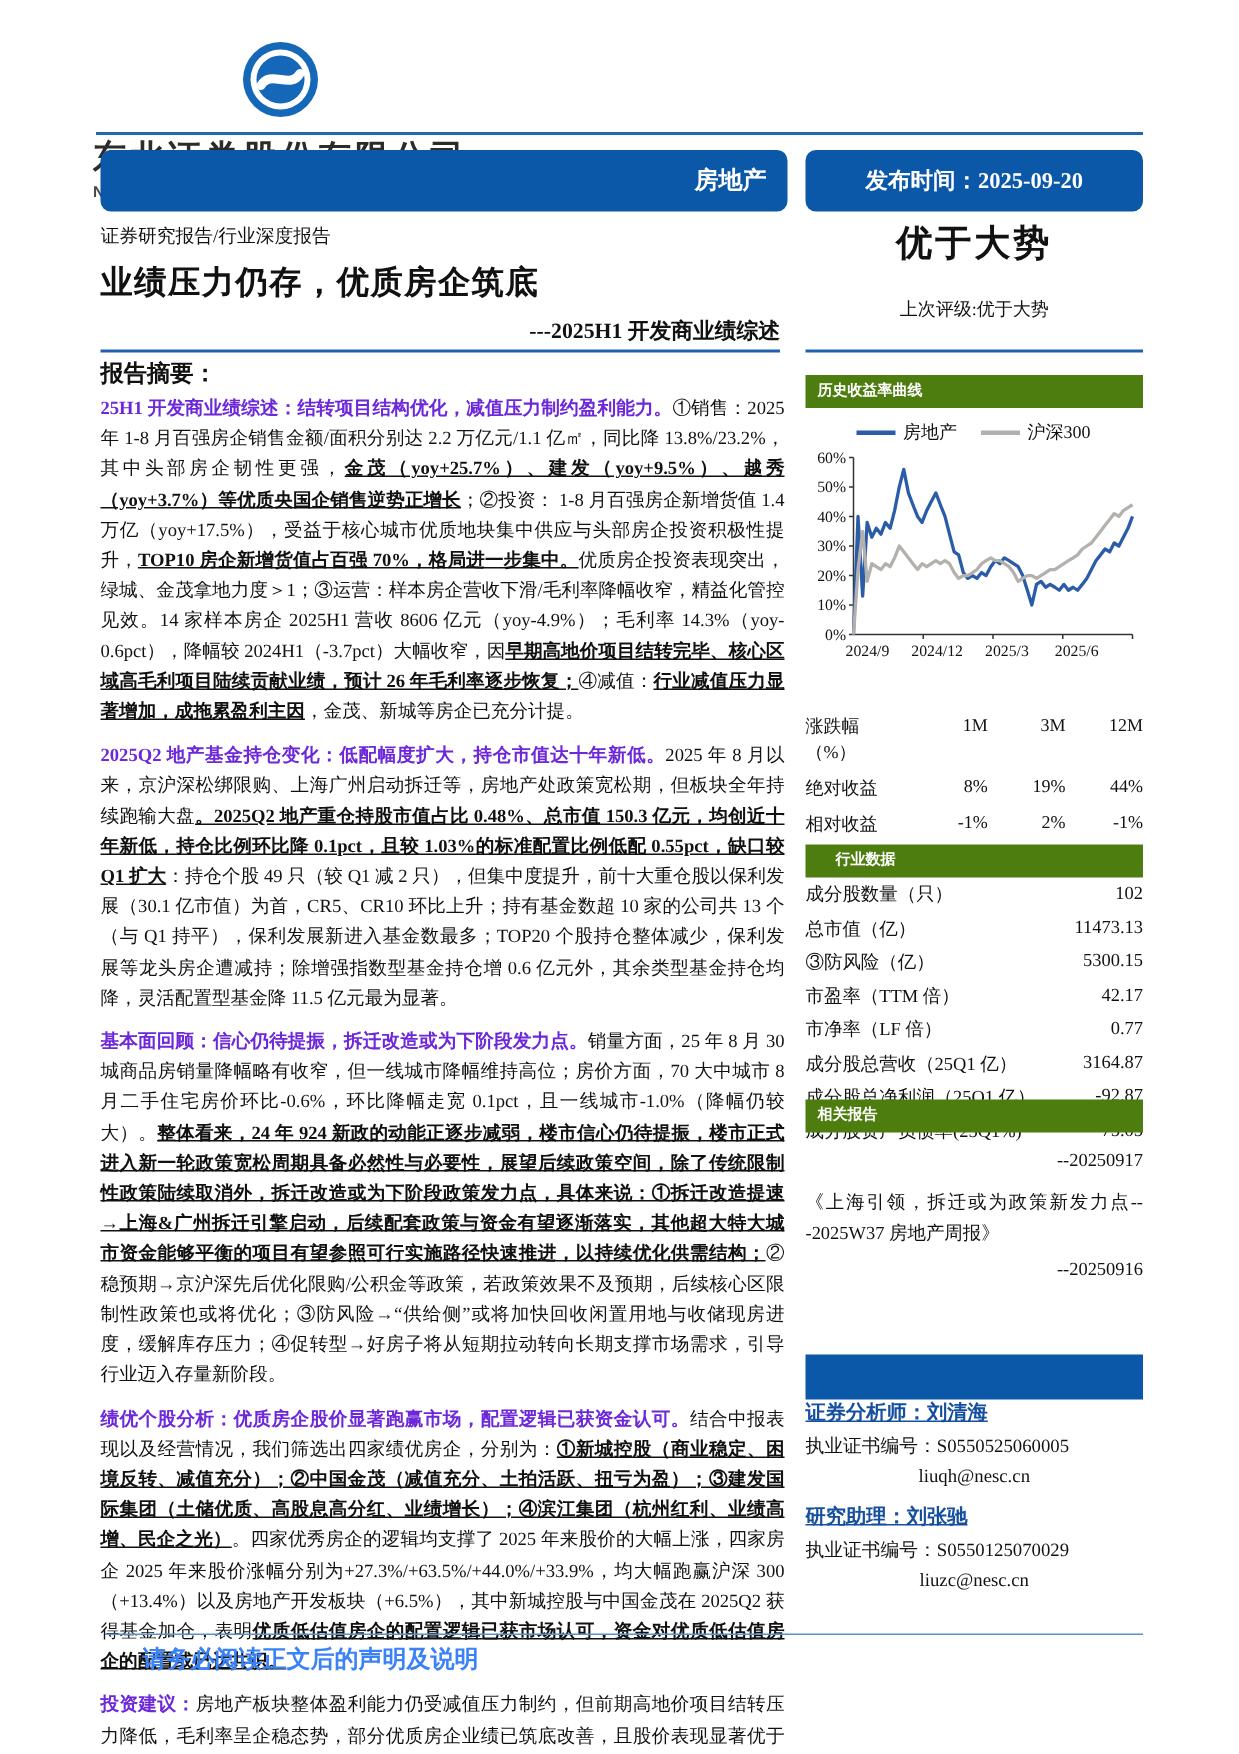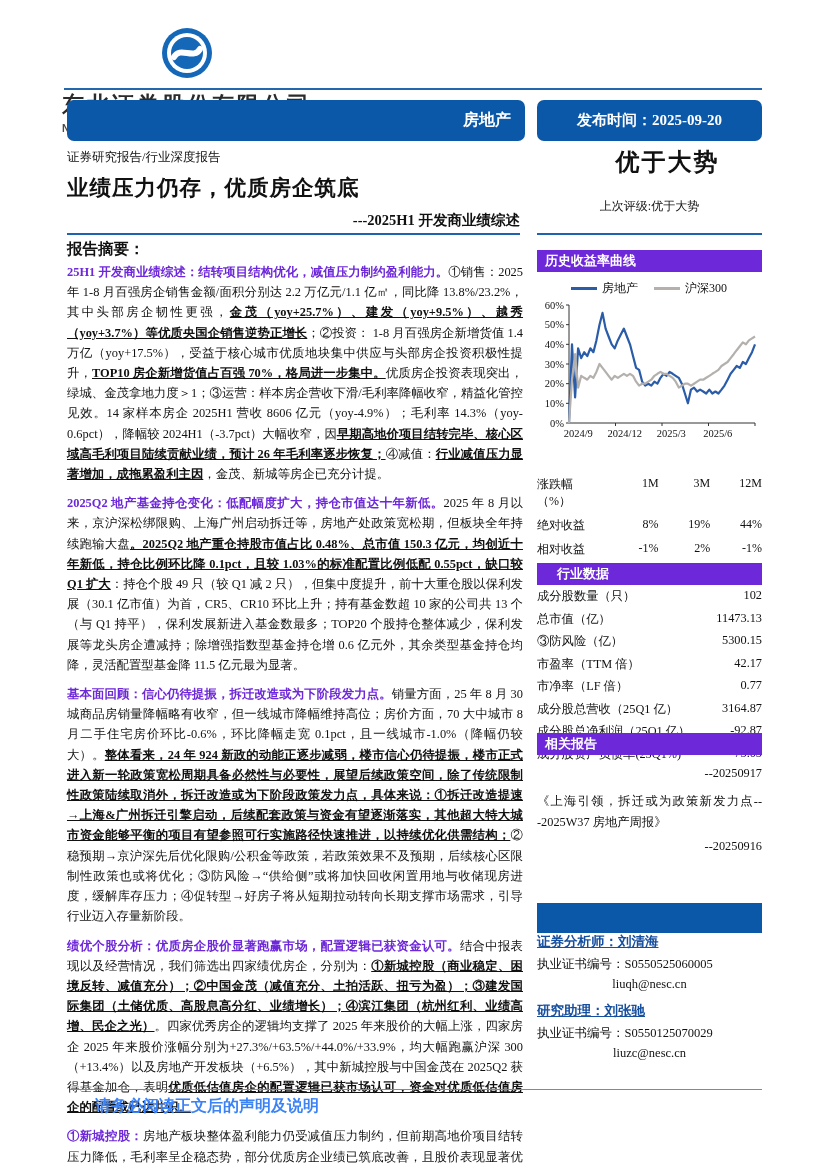--- a/index.html
+++ b/index.html
@@ -24,23 +24,23 @@
   .doc-subtitle{left:67px;top:211px;width:453px;text-align:right;font-size:14.5px;font-weight:bold;}
   .left-divider{left:67px;top:233px;width:453px;border-top:2px solid #1f63b0;}
   .side-divider{left:537px;top:233px;width:225px;border-top:2px solid #1f63b0;}
   
   .summary-heading{left:67px;top:239px;font-size:15.5px;font-weight:bold;}
   .summary-body{left:67px;top:262px;width:456px;font-size:12.4px;line-height:20.2px;text-align:justify;}
   .summary-body p{margin:0 0 9px 0;}
   .run-blue{color:#6d28d9;font-weight:bold;}
   .run-bu{font-weight:bold;text-decoration:underline;}
   
-  .rating-big{left:555px;top:146px;width:225px;text-align:center;font-size:24px;font-weight:bold;letter-spacing:2px;font-family:Liberation Serif, serif;}
+  .rating-big{left:537px;top:146px;width:225px;text-align:center;font-size:24px;font-weight:bold;letter-spacing:2px;font-family:Liberation Serif, serif;}
   .prev-rating{left:537px;top:198px;width:225px;text-align:center;font-size:12px;}
-  .side-header{background:#6d28d9;color:#ffffff;font-weight:bold;font-size:13px;height:22px;line-height:22px;padding:0 8px;box-sizing:border-box;width:225px;}
+  .side-header{background:#4d7c0f;color:#ffffff;font-weight:bold;font-size:10px;height:22px;line-height:22px;padding:0 8px;box-sizing:border-box;width:225px;}
   .hdr-chart{left:537px;top:250px;}
   .hdr-industry{left:537px;top:563px;padding-left:20px;}
   .hdr-reports{left:537px;top:733px;}
   .blue-block{left:537px;top:903px;width:225px;height:30px;background:#0b57a8;}
   .chart-wrap{left:535px;top:280px;width:228px;}
   .legend{display:flex;justify-content:center;gap:16px;align-items:center;margin-bottom:2px;}
   .legend-item{display:flex;align-items:center;gap:5px;font-size:12px;}
   .legend-swatch{width:26px;height:3px;display:inline-block;}
   .perf-table{left:537px;top:476px;width:225px;font-size:12px;}
   .perf-table .row{display:flex;margin-bottom:7px;}
@@ -88,21 +88,21 @@
 <div class="abs doc-subtitle">---2025H1 开发商业绩综述</div>
 <div class="abs left-divider"></div>
 <div class="abs side-divider"></div>
 
 <div class="abs summary-heading">报告摘要：</div>
 <div class="abs summary-body">
     <p><span class="run-blue">25H1 开发商业绩综述：结转项目结构优化，减值压力制约盈利能力。</span><span class="">①销售：2025 年 1-8 月百强房企销售金额/面积分别达 2.2 万亿元/1.1 亿㎡，同比降 13.8%/23.2%，其中头部房企韧性更强，</span><span class="run-bu">金茂（yoy+25.7%）、建发（yoy+9.5%）、越秀（yoy+3.7%）等优质央国企销售逆势正增长</span><span class="">；②投资： 1-8 月百强房企新增货值 1.4 万亿（yoy+17.5%），受益于核心城市优质地块集中供应与头部房企投资积极性提升，</span><span class="run-bu">TOP10 房企新增货值占百强 70%，格局进一步集中。</span><span class="">优质房企投资表现突出，绿城、金茂拿地力度＞1；③运营：样本房企营收下滑/毛利率降幅收窄，精益化管控见效。14 家样本房企 2025H1 营收 8606 亿元（yoy-4.9%）；毛利率 14.3%（yoy-0.6pct），降幅较 2024H1（-3.7pct）大幅收窄，因</span><span class="run-bu">早期高地价项目结转完毕、核心区域高毛利项目陆续贡献业绩，预计 26 年毛利率逐步恢复；</span><span class="">④减值：</span><span class="run-bu">行业减值压力显著增加，成拖累盈利主因</span><span class="">，金茂、新城等房企已充分计提。</span></p>
     <p><span class="run-blue">2025Q2 地产基金持仓变化：低配幅度扩大，持仓市值达十年新低。</span><span class="">2025 年 8 月以来，京沪深松绑限购、上海广州启动拆迁等，房地产处政策宽松期，但板块全年持续跑输大盘</span><span class="run-bu">。2025Q2 地产重仓持股市值占比 0.48%、总市值 150.3 亿元，均创近十年新低，持仓比例环比降 0.1pct，且较 1.03%的标准配置比例低配 0.55pct，缺口较 Q1 扩大</span><span class="">：持仓个股 49 只（较 Q1 减 2 只），但集中度提升，前十大重仓股以保利发展（30.1 亿市值）为首，CR5、CR10 环比上升；持有基金数超 10 家的公司共 13 个（与 Q1 持平），保利发展新进入基金数最多；TOP20 个股持仓整体减少，保利发展等龙头房企遭减持；除增强指数型基金持仓增 0.6 亿元外，其余类型基金持仓均降，灵活配置型基金降 11.5 亿元最为显著。</span></p>
     <p><span class="run-blue">基本面回顾：信心仍待提振，拆迁改造或为下阶段发力点。</span><span class="">销量方面，25 年 8 月 30 城商品房销量降幅略有收窄，但一线城市降幅维持高位；房价方面，70 大中城市 8 月二手住宅房价环比-0.6%，环比降幅走宽 0.1pct，且一线城市-1.0%（降幅仍较大）。</span><span class="run-bu">整体看来，24 年 924 新政的动能正逐步减弱，楼市信心仍待提振，楼市正式进入新一轮政策宽松周期具备必然性与必要性，展望后续政策空间，除了传统限制性政策陆续取消外，拆迁改造或为下阶段政策发力点，具体来说：①拆迁改造提速→上海&amp;广州拆迁引擎启动，后续配套政策与资金有望逐渐落实，其他超大特大城市资金能够平衡的项目有望参照可行实施路径快速推进，以持续优化供需结构；</span><span class="">②稳预期→京沪深先后优化限购/公积金等政策，若政策效果不及预期，后续核心区限制性政策也或将优化；③防风险→“供给侧”或将加快回收闲置用地与收储现房进度，缓解库存压力；④促转型→好房子将从短期拉动转向长期支撑市场需求，引导行业迈入存量新阶段。</span></p>
     <p><span class="run-blue">绩优个股分析：优质房企股价显著跑赢市场，配置逻辑已获资金认可。</span><span class="">结合中报表现以及经营情况，我们筛选出四家绩优房企，分别为：</span><span class="run-bu">①新城控股（商业稳定、困境反转、减值充分）；②中国金茂（减值充分、土拍活跃、扭亏为盈）；③建发国际集团（土储优质、高股息高分红、业绩增长）；④滨江集团（杭州红利、业绩高增、民企之光）</span><span class="">。四家优秀房企的逻辑均支撑了 2025 年来股价的大幅上涨，四家房企 2025 年来股价涨幅分别为+27.3%/+63.5%/+44.0%/+33.9%，均大幅跑赢沪深 300（+13.4%）以及房地产开发板块（+6.5%），其中新城控股与中国金茂在 2025Q2 获得基金加仓，表明</span><span class="run-bu">优质低估值房企的配置逻辑已获市场认可，资金对优质低估值房企的配置或已达共识。</span></p>
-    <p><span class="run-blue">①新城控股：</span><span class="">房地产板块整体盈利能力仍受减值压力制约，但前期高地价项目结转压力降低，毛利率呈企稳态势，部分优质房企业绩已筑底改善，且股价表现显著优于市场，优质房企的配置逻辑已获资金认可。</span></p>
+    <p><span class="run-blue">投资建议：</span><span class="">房地产板块整体盈利能力仍受减值压力制约，但前期高地价项目结转压力降低，毛利率呈企稳态势，部分优质房企业绩已筑底改善，且股价表现显著优于市场，优质房企的配置逻辑已获资金认可。</span></p>
   </div>
 
 <div class="abs rating-big">优于大势</div>
 <div class="abs prev-rating">上次评级:优于大势</div>
 
 <div class="abs side-header hdr-chart">历史收益率曲线</div>
 
 <div class="abs chart-wrap">
   <div class="legend">
     <span class="legend-item">

